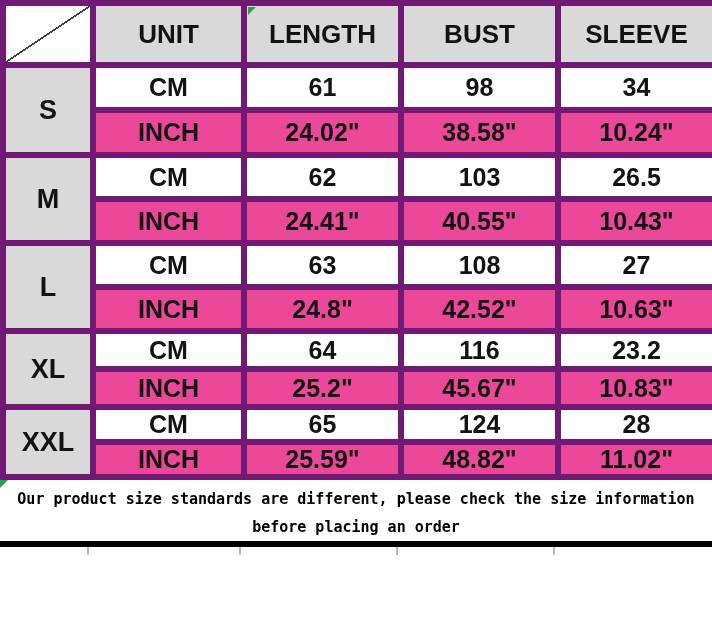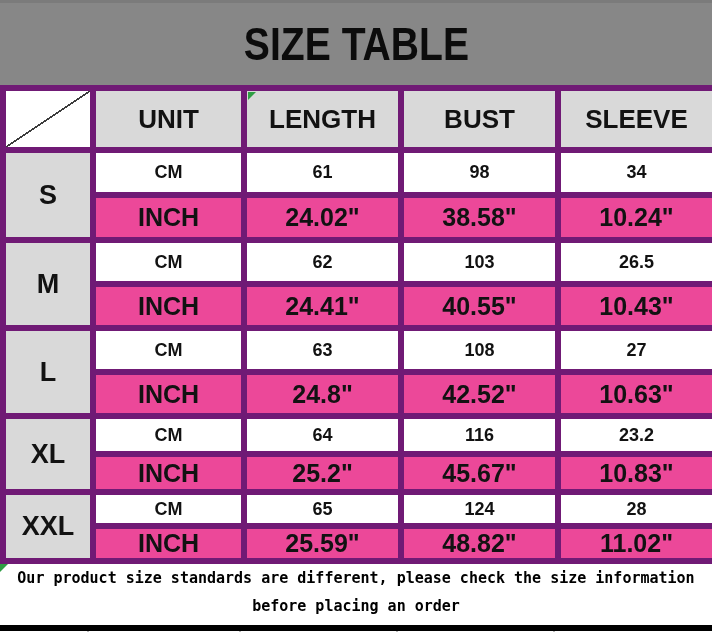--- a/index.html
+++ b/index.html
@@ -30,37 +30,37 @@
     font-weight: bold; color: #121212; overflow: hidden;
   }
   tr.header-row { height: 62px; }
   tr.header-row th { font-size: 26px; background: #d9d9d9; position: relative; }
   td.diag-cell {
     background-color: #ffffff;
     background-image: linear-gradient(to bottom right,
       transparent 49.2%, #3c3c3c 49.2%, #3c3c3c 50.8%, transparent 50.8%);
   }
   td.size-cell { background: #d9d9d9; font-size: 27px; position: relative; }
-  tr.cm-row td.val   { background: #ffffff; font-size: 18px; margin-top: 33px; }
+  tr.cm-row td.val   { background: #ffffff; font-size: 25px; margin-top: 33px; }
   tr.inch-row td.val { background: #ec4899; font-size: 25px; }
   tr.r-s  { height: 45px; }
   tr.r-m  { height: 44px; }
   tr.r-l  { height: 44px; }
   tr.r-xl { height: 38px; }
   tr.r-xxl{ height: 34px; }
 
   .green-tri {
     position: absolute; top: 1px; left: 1px; width: 0; height: 0;
     border-top: 8px solid #2f9e44; border-right: 8px solid transparent;
   }
 
   
   .footer-note {
     position: relative; height: 61px; background: #ffffff;
-    box-sizing: border-box; 
+    box-sizing: border-box; padding-top: 5px;
     display: flex; flex-direction: column; align-items: center;
     font-family: "DejaVu Sans Mono", monospace;
     font-weight: bold; font-size: 15px; line-height: 28px; color: #000;
     text-align: center; white-space: nowrap;
   }
   .footer-note .green-tri { top: 0; left: 0; }
 
   
   .black-band { height: 6px; background: #000; }
   .bottom-strip { position: relative; height: 8px; background: #ffffff; }
@@ -68,23 +68,20 @@
     position: absolute; top: 0; width: 2px; height: 8px; background: #b9b9b9;
   }
   .tick.t1 { left: 87px; }  .tick.t2 { left: 239px; }
   .tick.t3 { left: 396px; } .tick.t4 { left: 553px; }
 </style>
 </head>
 <body>
 
 <div class="wrap">
 
-  <div class="title-band">
-    <div class="title-text">SIZE TABLE</div>
-  </div>
 
   <table class="size-table">
     <colgroup>
       <col style="width:90px">
         <col style="width:151px">
         <col style="width:157px">
       <col style="width:157px">
         <col style="width:157px">
     </colgroup>
 

